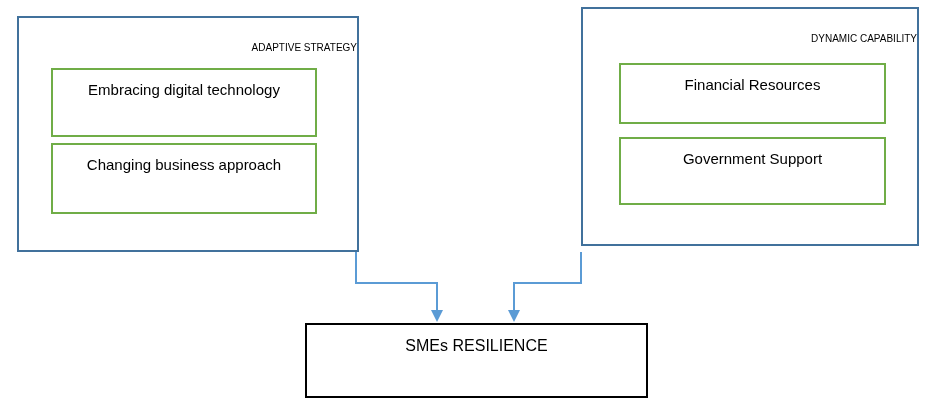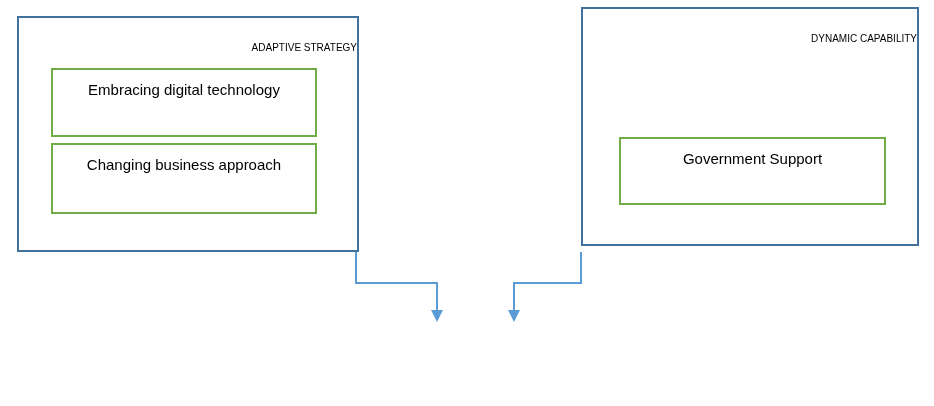--- a/index.html
+++ b/index.html
@@ -76,25 +76,31 @@
     <div class="sub-box second">
       <span>Changing business approach</span>
     </div>
     <div class="sub-box first">
       <span>Embracing digital technology</span>
     </div>
   </div>
 
   <div class="group-box right">
     <span class="group-title">DYNAMIC CAPABILITY</span>
+    <div class="sub-box first">
+      <span>Financial Resources</span>
+    </div>
     <div class="sub-box second">
       <span>Government Support</span>
     </div>
   </div>
 
+  <div class="result-box">
+    <span>SMEs RESILIENCE</span>
+  </div>
 
   <svg id="connector-layer" viewBox="0 0 934 406" xmlns="http://www.w3.org/2000/svg" aria-hidden="true">
     <g>
       <polyline points="356,252 356,283 437,283 437,311" fill="none" stroke="#5B9BD5" stroke-width="2"></polyline>
       <polygon points="431,310 443,310 437,322" fill="#5B9BD5" stroke="none"></polygon>
     </g>
     <g>
       <polyline points="581,252 581,283 514,283 514,311" fill="none" stroke="#5B9BD5" stroke-width="2"></polyline>
       <polygon points="508,310 520,310 514,322" fill="#5B9BD5" stroke="none"></polygon>
     </g>

